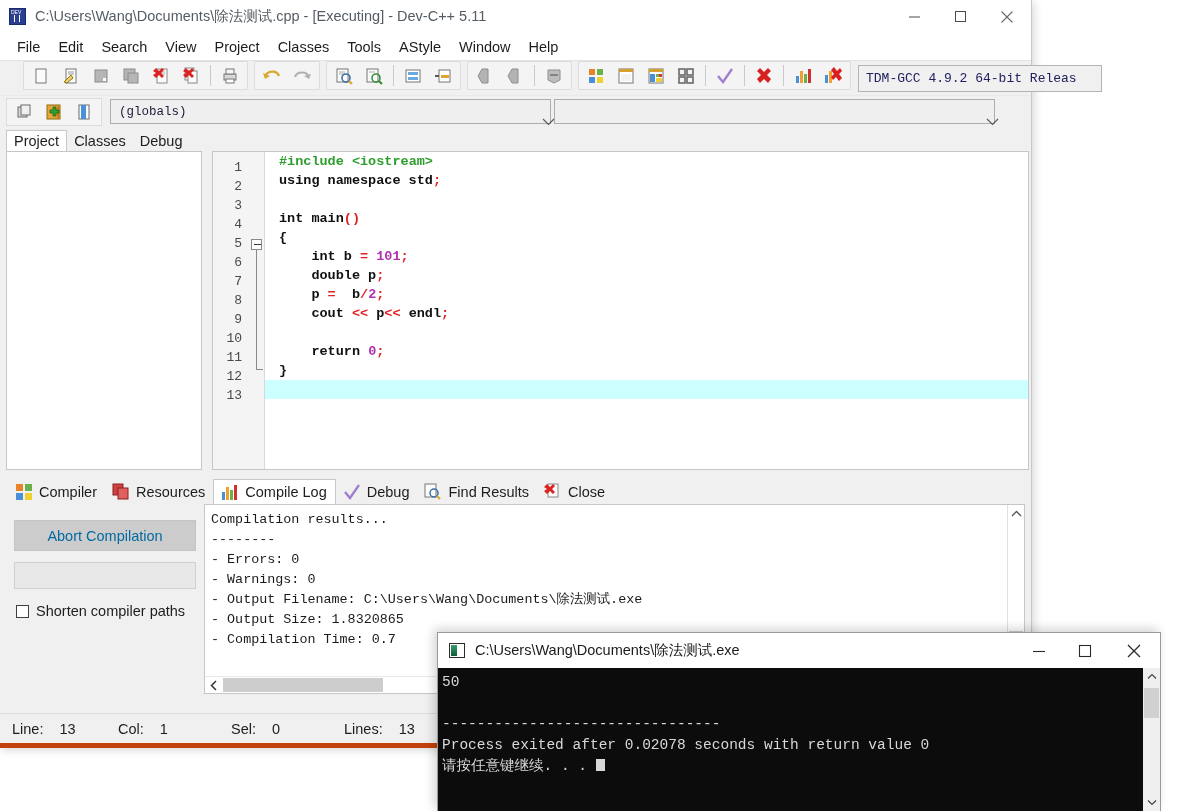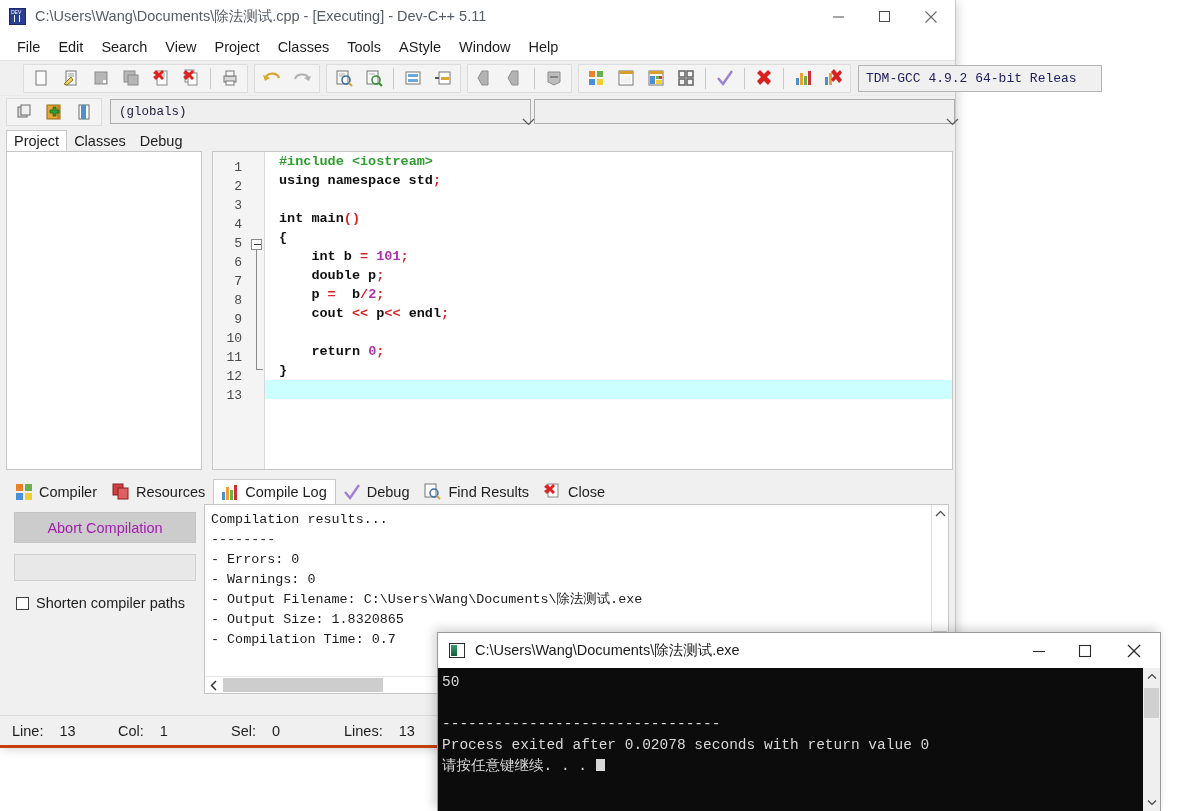--- a/index.html
+++ b/index.html
@@ -7,24 +7,24 @@
     margin: 0; padding: 0;
     width: 1178px; height: 811px;
     background: #ffffff;
     font-family: "Liberation Sans", sans-serif;
     overflow: hidden;
   }
   #root { position: relative; width: 1178px; height: 811px; background:#ffffff; }
 
   
   #ide-window {
-    position: absolute; left: 0; top: 0; width: 956px; height: 748px;
+    position: absolute; left: 0; top: 0; width: 1032px; height: 748px;
     background: #f0f0f0;
     border-right: 1px solid #c8c8c8;
-    border-bottom: 3px solid #c2410c;
+    border-bottom: 5px solid #c2410c;
     box-shadow: 2px 2px 9px rgba(0,0,0,0.16);
   }
 
   
   #titlebar {
     position: relative; height: 33px; background: #ffffff;
     display: flex; align-items: center;
   }
   #app-icon {
     width: 17px; height: 17px; margin-left: 9px; margin-right: 9px;
@@ -60,21 +60,21 @@
     height: 27px; background: #ffffff; display: flex; align-items: center;
     padding-left: 8px; gap: 0px;
   }
   .menu-item {
     font-size: 14.5px; color: #1d1d1d; padding: 3px 9px; white-space: nowrap;
     font-family: "Liberation Sans", sans-serif;
   }
 
   
   #toolbar1 {
-    height: 35px; background: #f0f0f0; display: flex; align-items: center;
+    height: 35px; background: #f0f0f0; display: flex; align-items: flex-start;
     border-top: 1px solid #e3e3e3;
     padding-left: 23px; position: relative;
   }
   .tb-group { display: flex; align-items: center; height: 29px;
     border: 1px solid #dcdcdc; border-radius: 1px; background: #f4f4f4; padding: 0 2px; }
   .tb-sep { width: 1px; height: 21px; background: #c9c9c9; margin: 0 4px; }
   .tb-gap { width: 6px; }
   .tbi { width: 30px; height: 27px; display:flex; align-items:center; justify-content:center; }
   .tbi svg { display:block; }
 
@@ -178,23 +178,23 @@
     display: flex; align-items: center; gap: 6px;
     font-size: 14.5px; color: #1d1d1d; padding: 3px 8px 4px 7px;
     font-family: "Liberation Sans", sans-serif; white-space: nowrap;
   }
   .bp-tab.active { background: #ffffff; border: 1px solid #c8c8c8; border-bottom: none; }
   .bp-tab svg { display:block; flex:none; }
 
   #bp-body { position: absolute; left: 6px; top: 26px; right: 6px; bottom: 6px; display: flex; }
   #bp-left { width: 198px; flex:none; padding-top: 8px; }
   #abort-btn {
-    margin: 0 8px; height: 31px; background: #cccccc; border: 1px solid #c4c4c4;
+    margin: 8px 8px; height: 31px; background: #cccccc; border: 1px solid #c4c4c4;
     display:flex; align-items:center; justify-content:center;
-    color: #a21caf; font-size: 14.5px;
+    color: #0369a1; font-size: 14.5px;
   }
   #progress-box {
     margin: 11px 8px 0 8px; height: 27px; background: #e8e8e8; border: 1px solid #cfcfcf;
   }
   #shorten-row { display:flex; align-items:center; gap:7px; margin: 14px 0 0 10px; }
   #shorten-box { width: 13px; height: 13px; border: 1px solid #404040; background:#ffffff; flex:none; }
   #shorten-row span { font-size: 14.5px; color:#1d1d1d; }
 
   #log-outer { flex: 1; border: 1px solid #c6c6c6; background:#ffffff; position: relative; display:flex; flex-direction:column; }
   #log-inner { flex:1; position: relative; overflow:hidden; }

